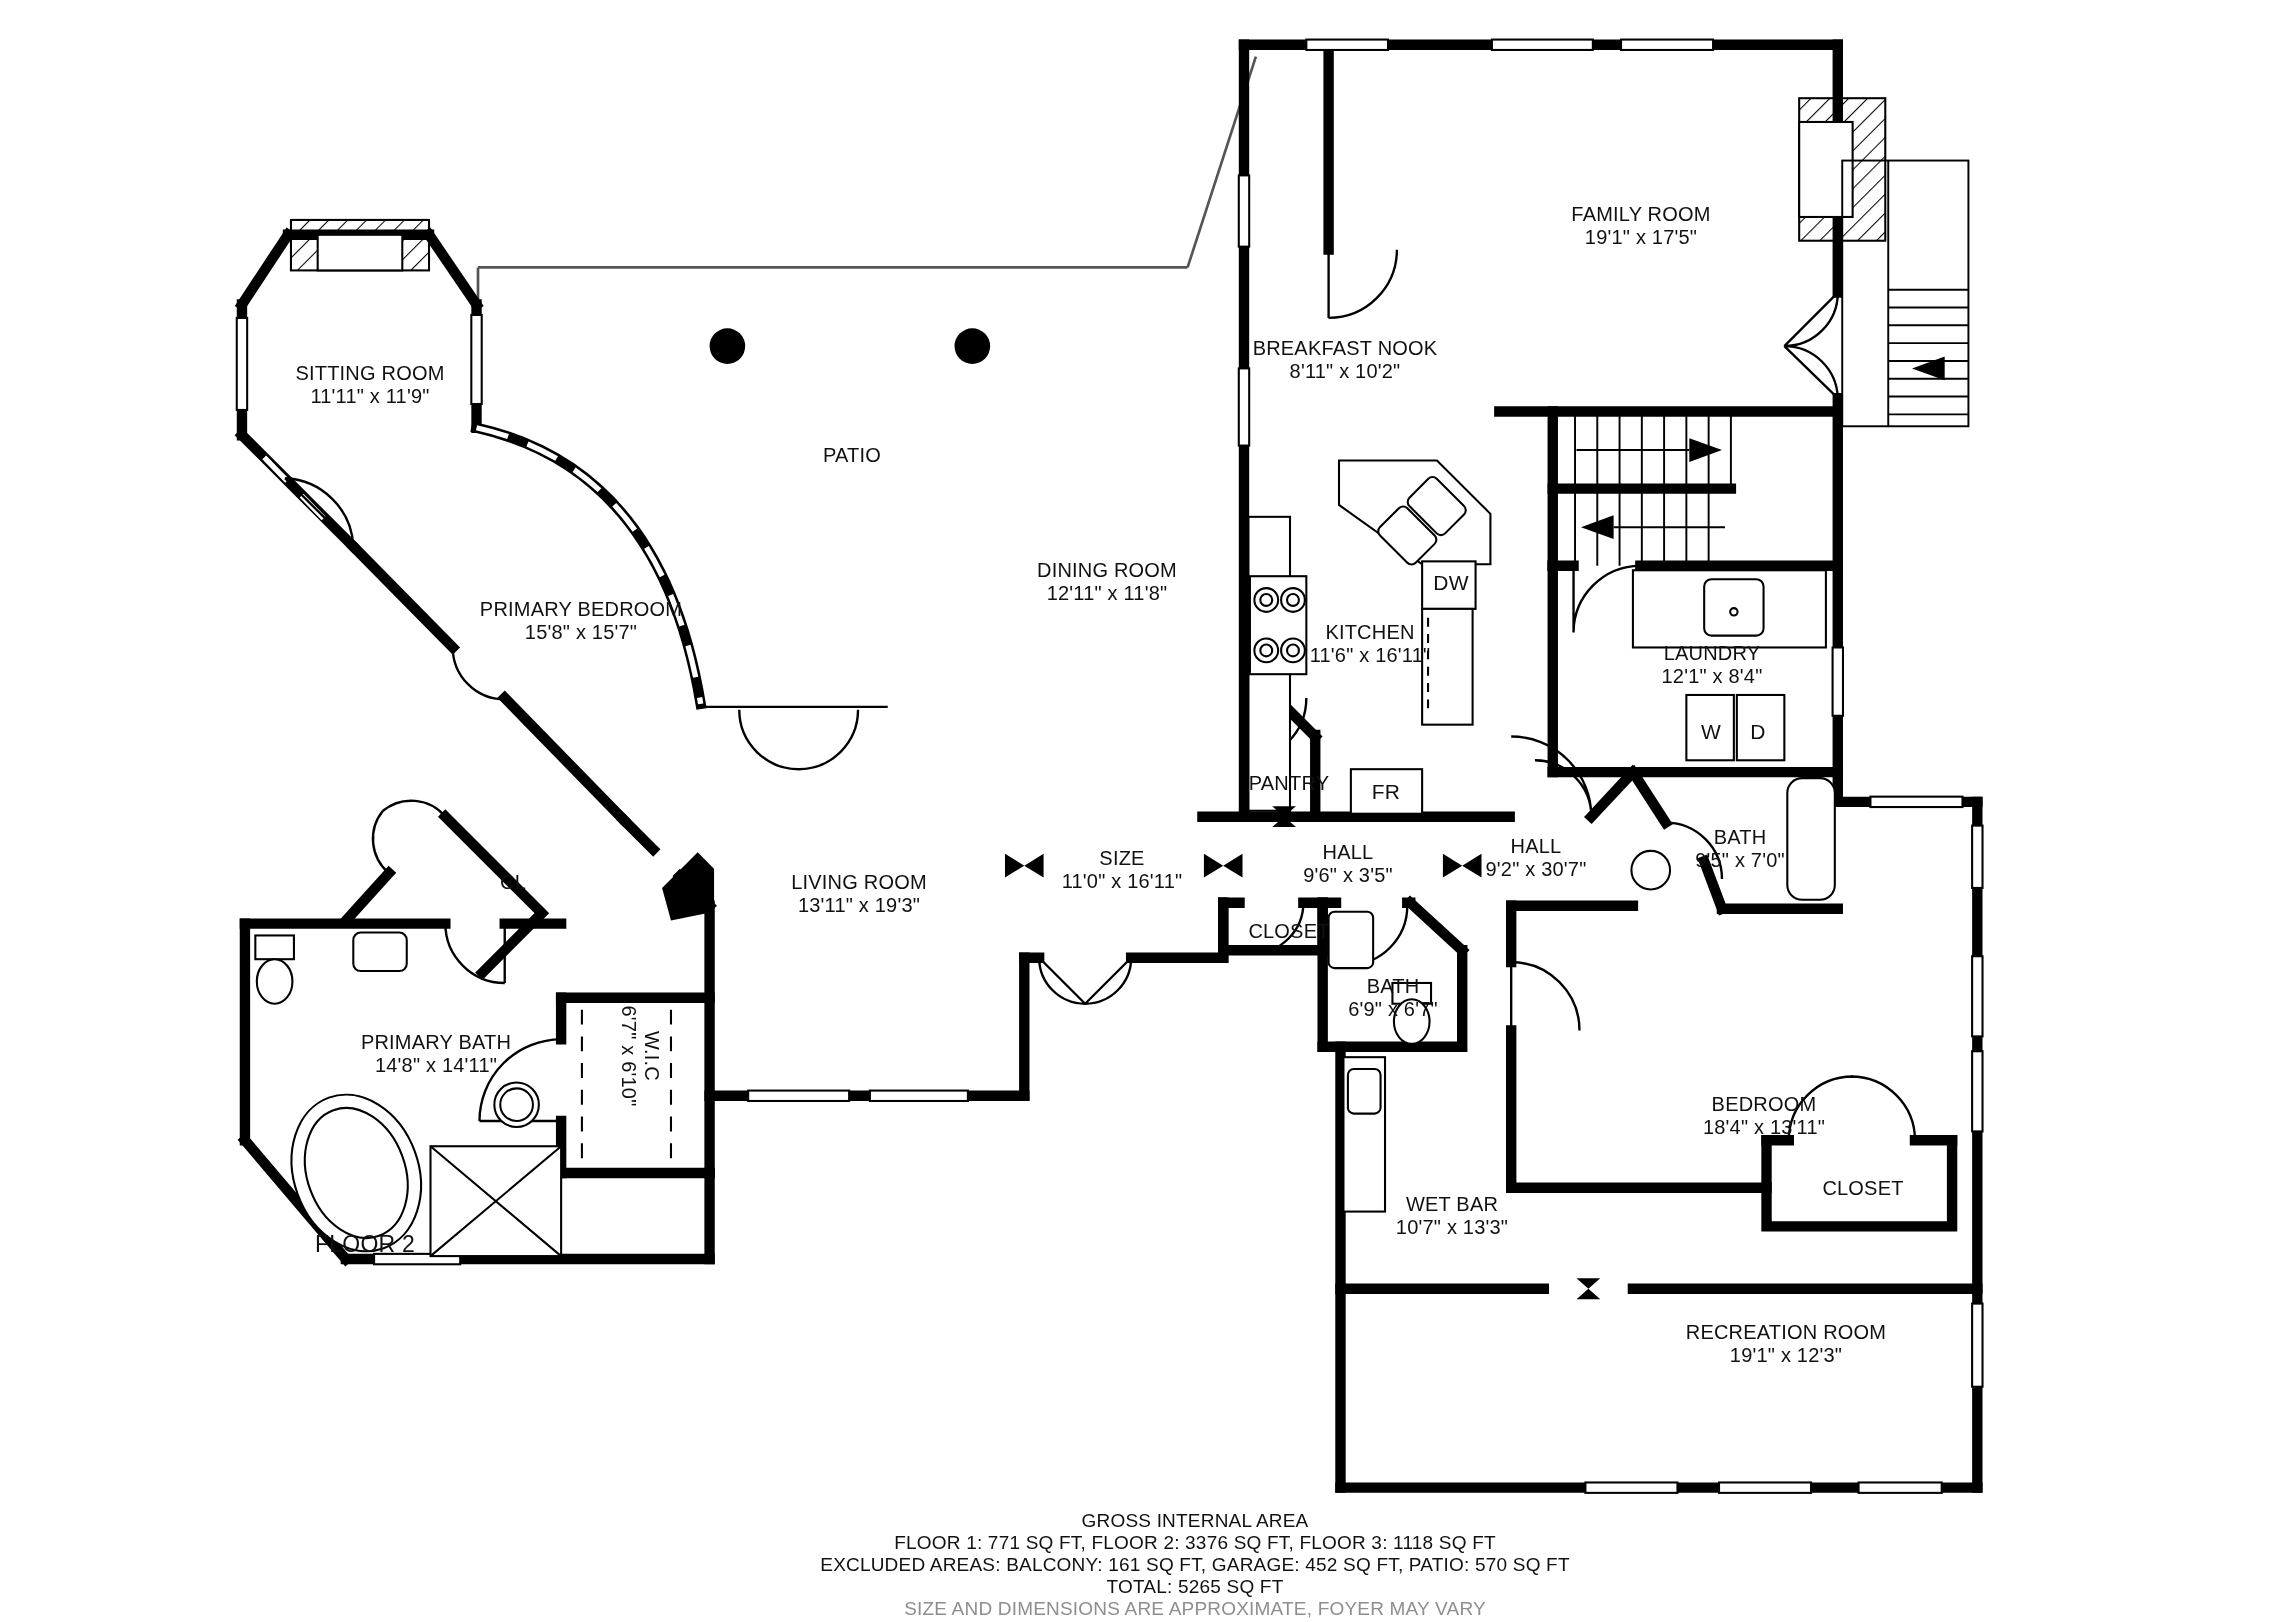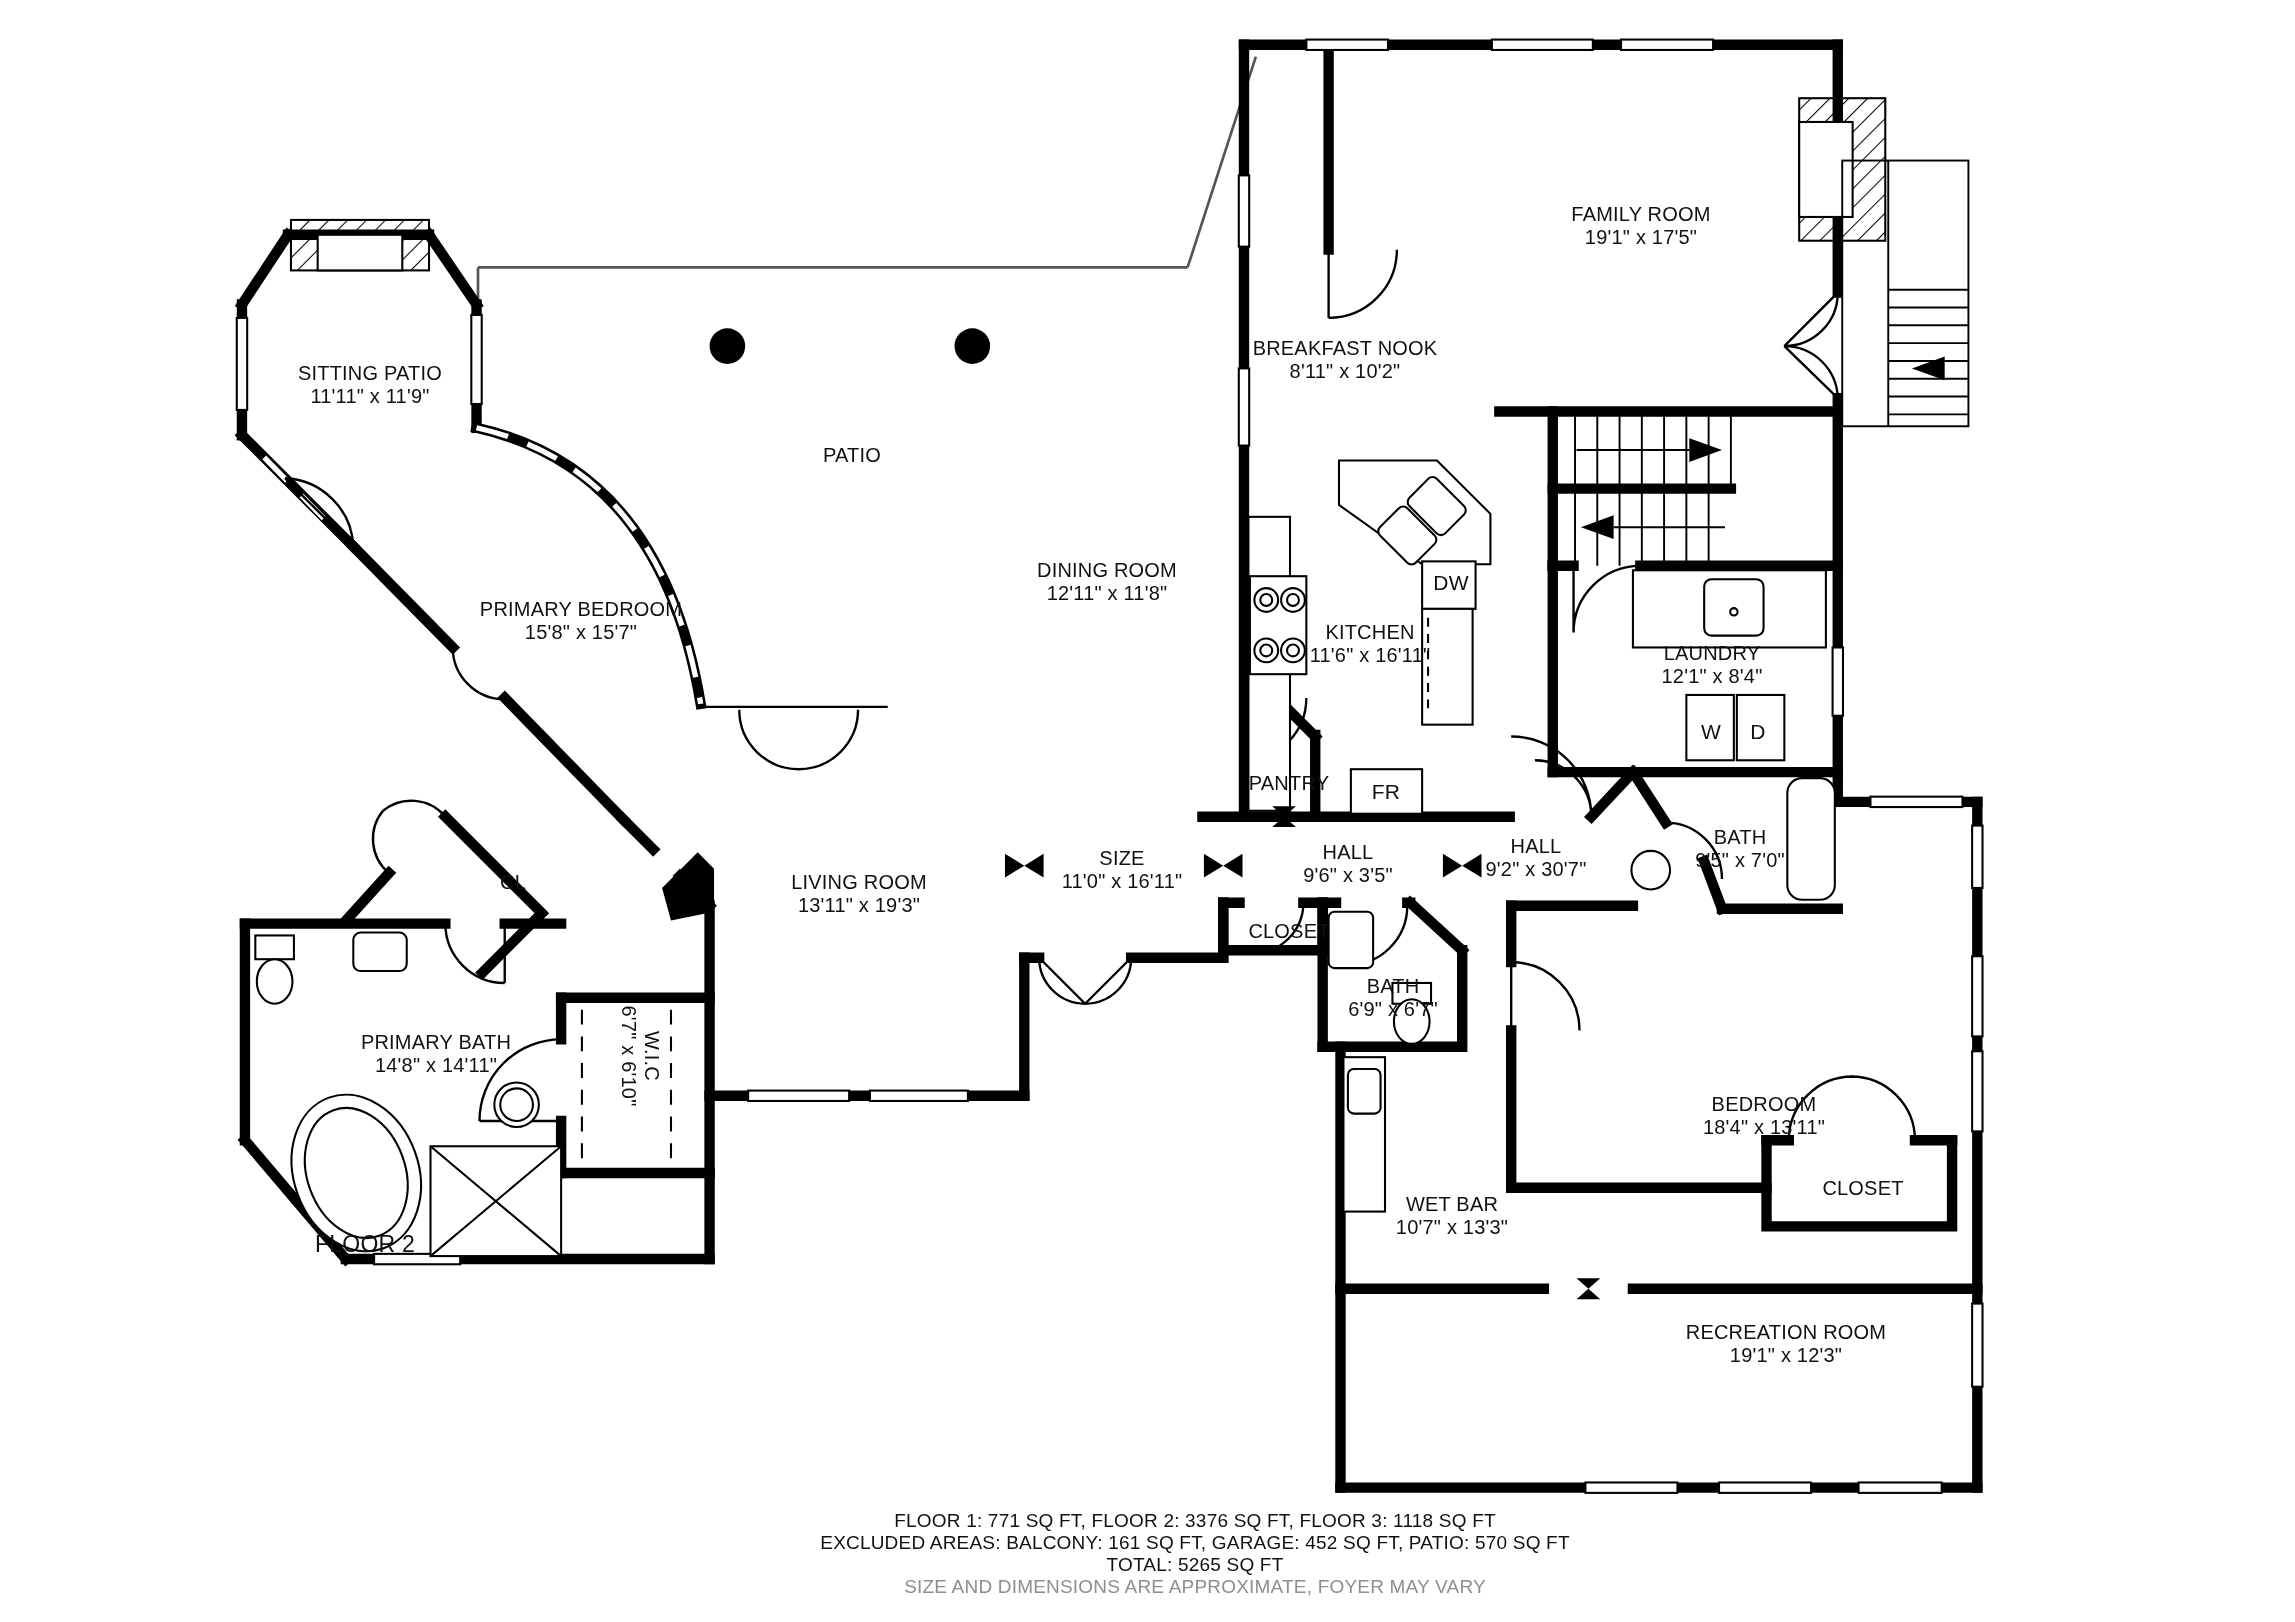--- a/index.html
+++ b/index.html
@@ -229,21 +229,21 @@
 
     <g fill="#000">
       <path d="M677,575 L690,583 L677,591 Z M703,575 L690,583 L703,591 Z"></path>
       <path d="M811,575 L824,583 L811,591 Z M837,575 L824,583 L837,591 Z"></path>
       <path d="M972,575 L985,583 L972,591 Z M998,575 L985,583 L998,591 Z"></path>
       <path d="M857,543 L865,550 L873,543 Z M857,557 L865,550 L873,557 Z"></path>
       <path d="M1062,861 L1070,868 L1078,861 Z M1062,875 L1070,868 L1078,875 Z"></path>
     </g>
   </svg>
 
-  <div class="room-label" style="left:370px;top:385px"><span>SITTING PATIO</span><span class="dims">11'11" x 11'9"</span></div>
+  <div class="room-label" style="left:370px;top:385px"><span>SITTING ROOM</span><span class="dims">11'11" x 11'9"</span></div>
   <div class="room-label" style="left:852px;top:455px"><span>PATIO</span></div>
   <div class="room-label" style="left:1641px;top:226px"><span>FAMILY ROOM</span><span class="dims">19'1" x 17'5"</span></div>
   <div class="room-label" style="left:1345px;top:360px"><span>BREAKFAST NOOK</span><span class="dims">8'11" x 10'2"</span></div>
   <div class="room-label" style="left:581px;top:621px"><span>PRIMARY BEDROOM</span><span class="dims">15'8" x 15'7"</span></div>
   <div class="room-label" style="left:1107px;top:582px"><span>DINING ROOM</span><span class="dims">12'11" x 11'8"</span></div>
   <div class="room-label" style="left:1370px;top:644px"><span>KITCHEN</span><span class="dims">11'6" x 16'11"</span></div>
   <div class="room-label" style="left:1712px;top:665px"><span>LAUNDRY</span><span class="dims">12'1" x 8'4"</span></div>
   <div class="room-label" style="left:1289px;top:783px"><span>PANTRY</span></div>
   <div class="room-label" style="left:1122px;top:870px"><span>SIZE</span><span class="dims">11'0" x 16'11"</span></div>
   <div class="room-label" style="left:1348px;top:864px"><span>HALL</span><span class="dims">9'6" x 3'5"</span></div>
@@ -260,20 +260,21 @@
   <div class="room-label" style="left:1452px;top:1216px"><span>WET BAR</span><span class="dims">10'7" x 13'3"</span></div>
   <div class="room-label big" style="left:365px;top:1244px"><span>FLOOR 2</span></div>
   <div class="room-label" style="left:1786px;top:1344px"><span>RECREATION ROOM</span><span class="dims">19'1" x 12'3"</span></div>
 
   <div class="room-label small" style="left:1451px;top:582px"><span>DW</span></div>
   <div class="room-label small" style="left:1386px;top:791px"><span>FR</span></div>
   <div class="room-label small" style="left:1711px;top:731px"><span>W</span></div>
   <div class="room-label small" style="left:1758px;top:731px"><span>D</span></div>
 
   <div class="footer">
+    <div>GROSS INTERNAL AREA</div>
     <div>FLOOR 1: 771 SQ FT, FLOOR 2: 3376 SQ FT, FLOOR 3: 1118 SQ FT</div>
     <div>EXCLUDED AREAS: BALCONY: 161 SQ FT, GARAGE: 452 SQ FT, PATIO: 570 SQ FT</div>
     <div>TOTAL: 5265 SQ FT</div>
     <div class="muted">SIZE AND DIMENSIONS ARE APPROXIMATE, FOYER MAY VARY</div>
   </div>
 
 </div>
 
 
 </body></html>

